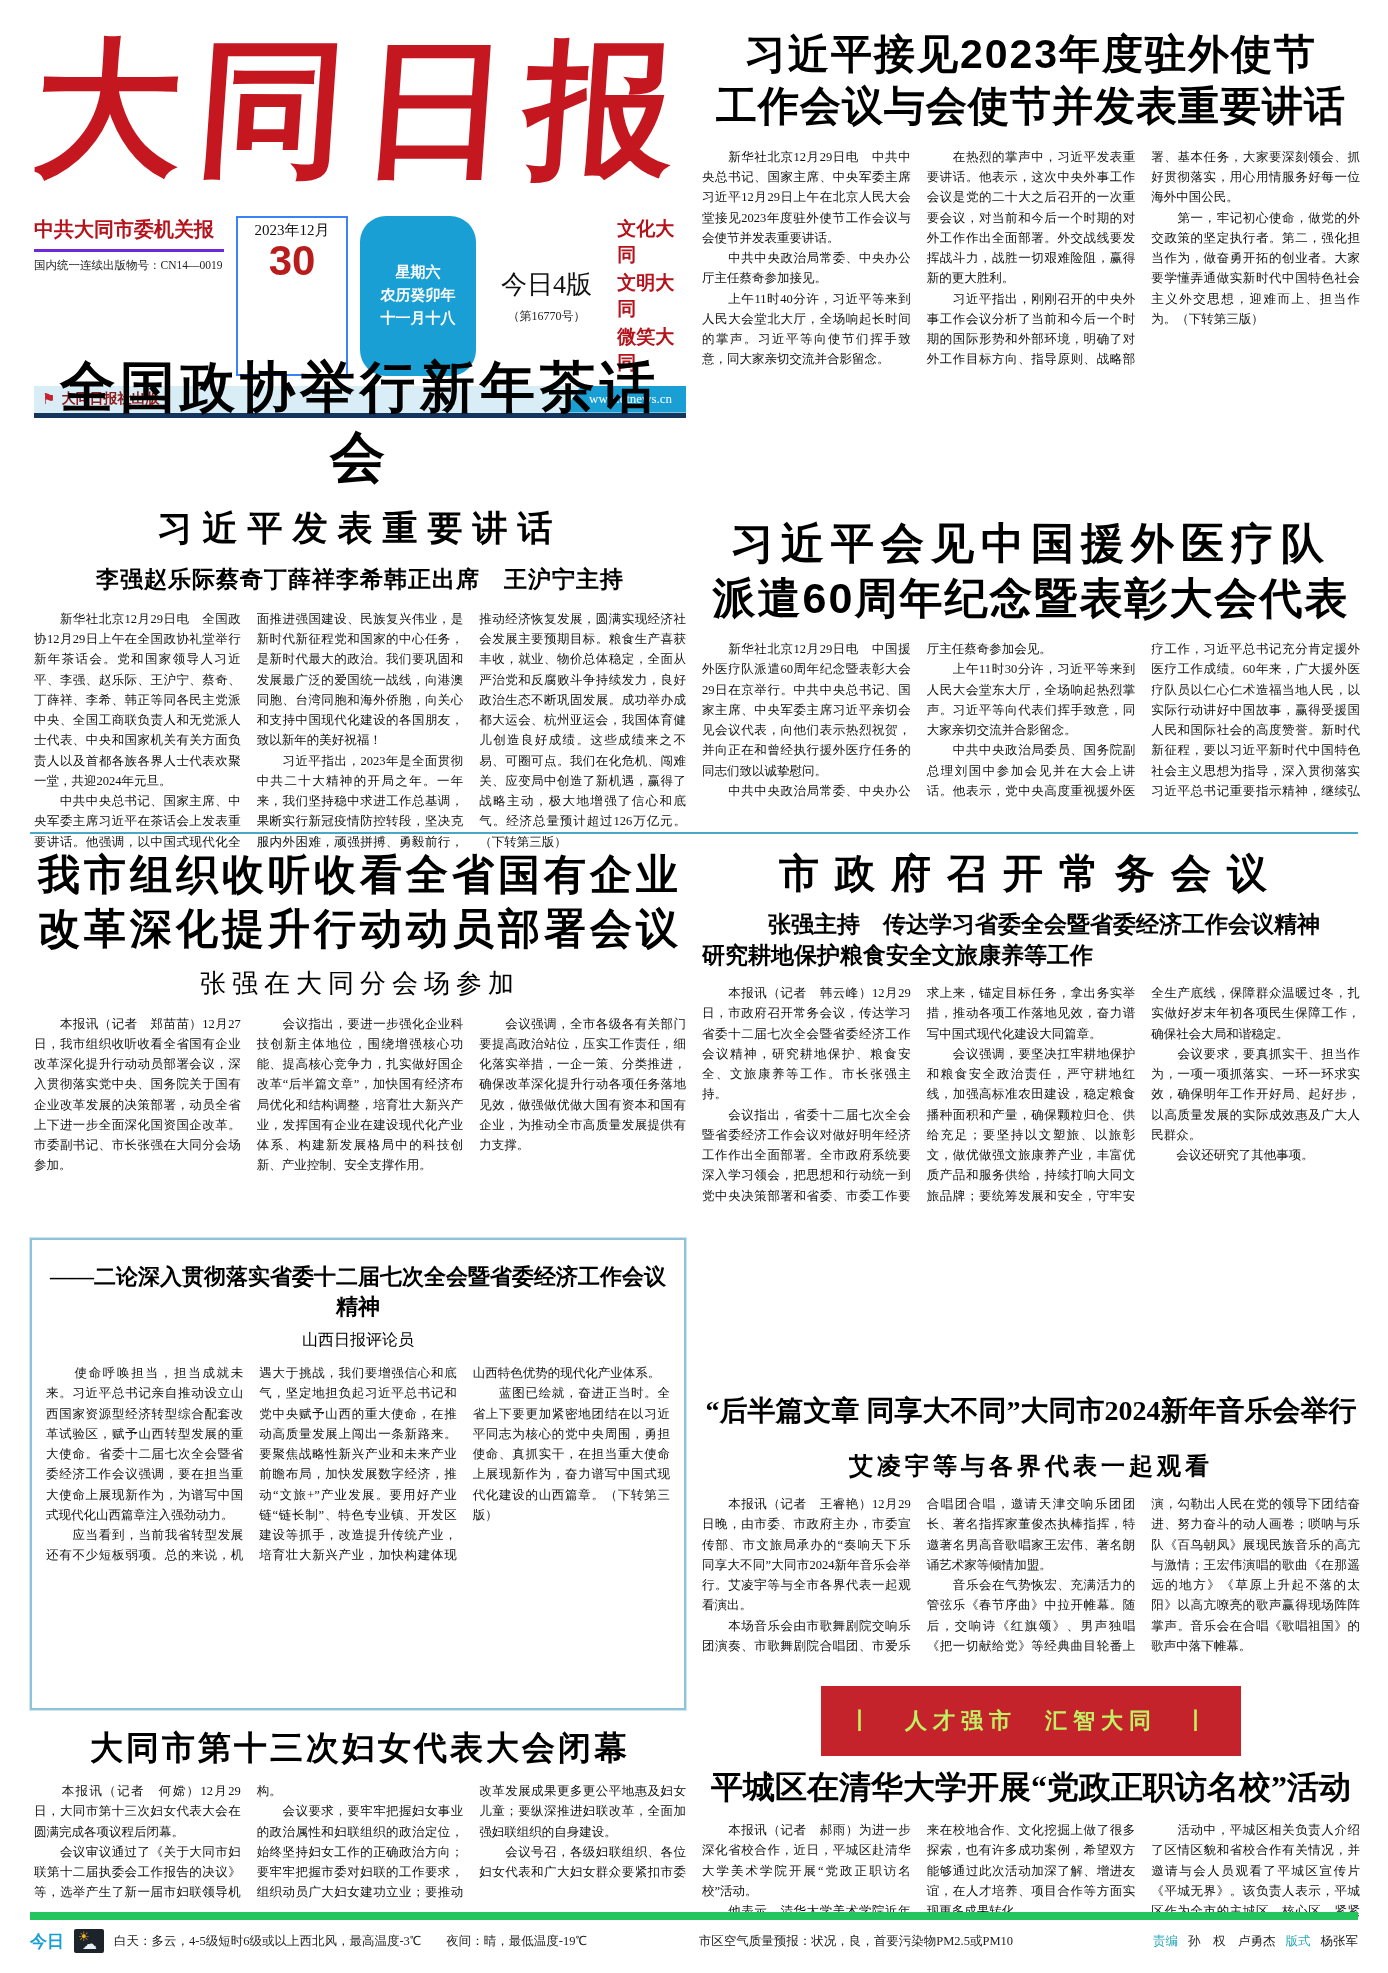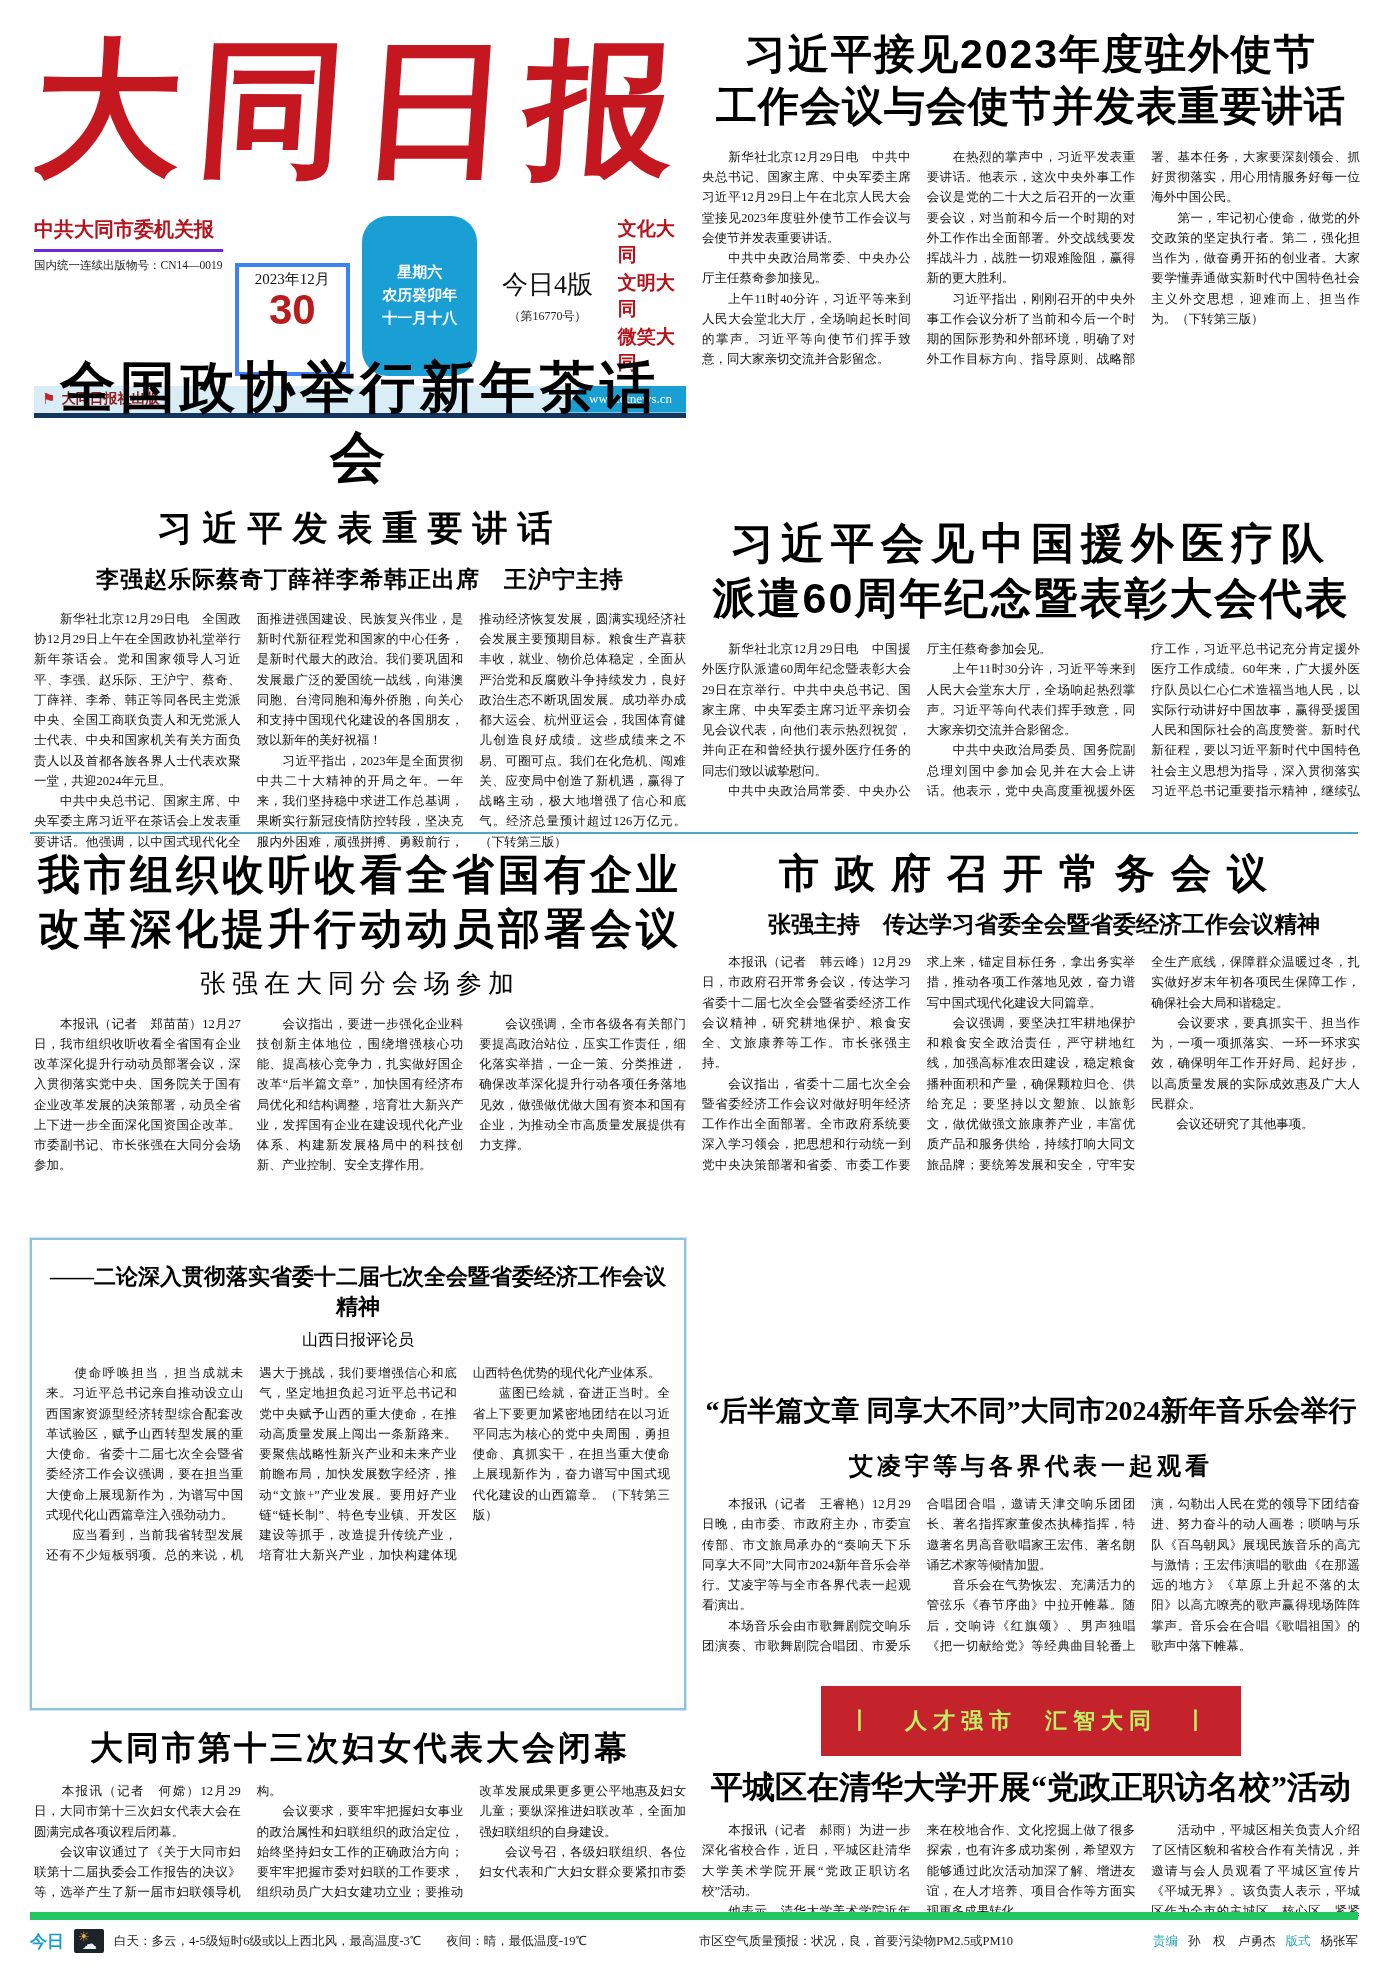--- a/index.html
+++ b/index.html
@@ -7,21 +7,21 @@
         font-family:"Liberation Serif",serif;color:#111;}
   .abs{position:absolute;}
   
   .logo{font-family:"DejaVu Serif",serif;font-weight:bold;color:#c5171f;font-size:148px;line-height:1.2;
         letter-spacing:16px;transform:skewX(-4deg);white-space:nowrap;}
   .mh-info{display:flex;align-items:stretch;gap:12px;}
   .mh-org{width:210px;display:flex;flex-direction:column;justify-content:flex-start;}
   .org-name{color:#b5121b;font-weight:bold;font-size:20px;font-family:"Liberation Sans",sans-serif;
             border-bottom:3px solid #6d28d9;padding-bottom:6px;margin-bottom:6px;white-space:nowrap;}
   .issn{font-size:11.5px;color:#222;white-space:nowrap;}
-  .date-box{width:120px;border:4px solid #3b82f6;text-align:center;padding:3px 0;background:#fff;margin-top:47px;}
+  .date-box{width:120px;border:2px solid #3b82f6;text-align:center;padding:3px 0;background:#fff;}
   .date-box .ym{font-size:15px;color:#111;}
   .date-box .day{font-size:42px;line-height:1.0;font-weight:bold;color:#b91c1c;font-family:"Liberation Sans",sans-serif;}
   .lunar-box{width:128px;background:#1a9fd4;color:#fff;text-align:center;font-weight:bold;font-size:15px;
              display:flex;flex-direction:column;justify-content:center;gap:4px;font-family:"Liberation Sans",sans-serif;border-radius:26px;}
   .edition{width:130px;text-align:center;display:flex;flex-direction:column;justify-content:center;}
   .edition .ed{font-size:26px;color:#111;}
   .edition .no{font-size:12px;color:#222;margin-top:6px;}
   .slogans{display:flex;flex-direction:column;justify-content:center;gap:2px;}
   .slogans div{color:#b5121b;font-weight:bold;font-size:19px;font-family:"Liberation Sans",sans-serif;}
   .pub-bar{position:relative;background:#d9edf6;height:27px;display:flex;align-items:center;padding-left:8px;margin-top:10px;}
@@ -126,20 +126,21 @@
     <div class="h-sans" style="font-size:42px;letter-spacing:4px;">改革深化提升行动动员部署会议</div>
     <div class="h-serif" style="font-size:26px;letter-spacing:6px;margin-top:10px;font-weight:normal;">张强在大同分会场参加</div>
     <div class="body3" style="height:212px;margin-top:13px;">　　本报讯（记者　郑苗苗）12月27日，我市组织收听收看全省国有企业改革深化提升行动动员部署会议，深入贯彻落实党中央、国务院关于国有企业改革发展的决策部署，动员全省上下进一步全面深化国资国企改革。市委副书记、市长张强在大同分会场参加。
 　　会议指出，要进一步强化企业科技创新主体地位，围绕增强核心功能、提高核心竞争力，扎实做好国企改革“后半篇文章”，加快国有经济布局优化和结构调整，培育壮大新兴产业，发挥国有企业在建设现代化产业体系、构建新发展格局中的科技创新、产业控制、安全支撑作用。
 　　会议强调，全市各级各有关部门要提高政治站位，压实工作责任，细化落实举措，一企一策、分类推进，确保改革深化提升行动各项任务落地见效，做强做优做大国有资本和国有企业，为推动全市高质量发展提供有力支撑。</div>
   </div>
 
   <div class="abs" style="left:702px;top:848px;width:658px;">
     <div class="h-sans" style="font-size:40px;letter-spacing:16px;">市政府召开常务会议</div>
     <div class="h-serif" style="font-size:23px;margin-top:10px;text-align:left;padding-left:66px;">张强主持　传达学习省委全会暨省委经济工作会议精神</div>
+    <div class="h-serif" style="font-size:23px;text-align:left;">研究耕地保护粮食安全文旅康养等工作</div>
     <div class="body3" style="height:382px;margin-top:12px;">　　本报讯（记者　韩云峰）12月29日，市政府召开常务会议，传达学习省委十二届七次全会暨省委经济工作会议精神，研究耕地保护、粮食安全、文旅康养等工作。市长张强主持。
 　　会议指出，省委十二届七次全会暨省委经济工作会议对做好明年经济工作作出全面部署。全市政府系统要深入学习领会，把思想和行动统一到党中央决策部署和省委、市委工作要求上来，锚定目标任务，拿出务实举措，推动各项工作落地见效，奋力谱写中国式现代化建设大同篇章。
 　　会议强调，要坚决扛牢耕地保护和粮食安全政治责任，严守耕地红线，加强高标准农田建设，稳定粮食播种面积和产量，确保颗粒归仓、供给充足；要坚持以文塑旅、以旅彰文，做优做强文旅康养产业，丰富优质产品和服务供给，持续打响大同文旅品牌；要统筹发展和安全，守牢安全生产底线，保障群众温暖过冬，扎实做好岁末年初各项民生保障工作，确保社会大局和谐稳定。
 　　会议要求，要真抓实干、担当作为，一项一项抓落实、一环一环求实效，确保明年工作开好局、起好步，以高质量发展的实际成效惠及广大人民群众。
 　　会议还研究了其他事项。</div>
   </div>
 
   <div class="abs boxed" style="left:30px;top:1238px;width:656px;height:472px;">
     <div class="h-serif" style="font-size:22px;margin-top:10px;">——二论深入贯彻落实省委十二届七次全会暨省委经济工作会议精神</div>
     <div class="h-serif" style="font-size:16px;font-weight:normal;margin-top:8px;">山西日报评论员</div>

